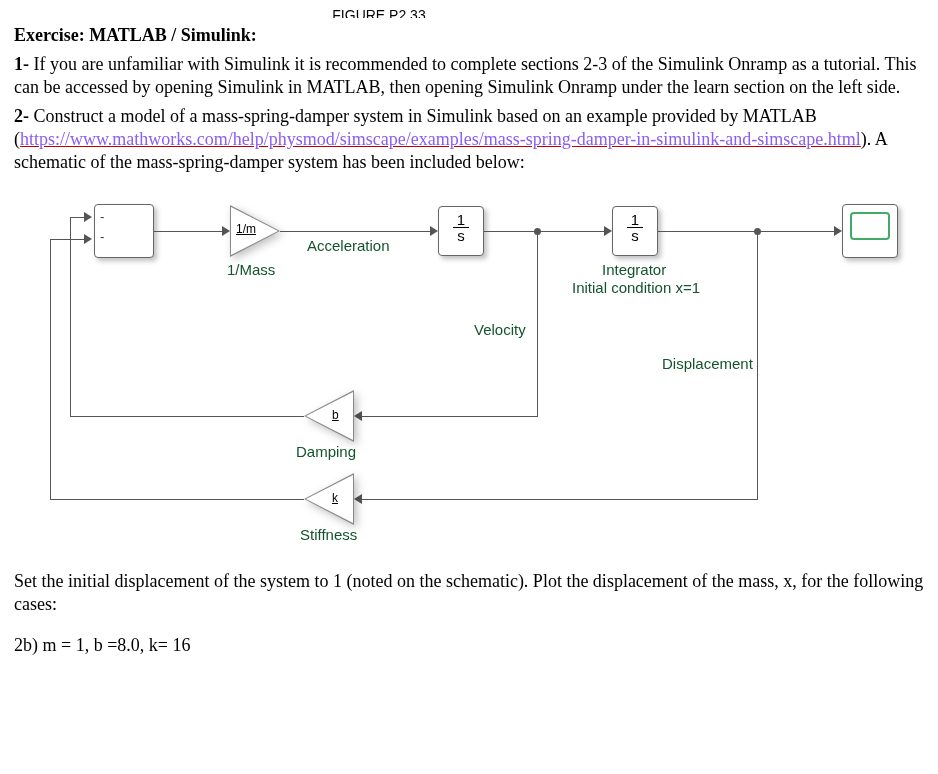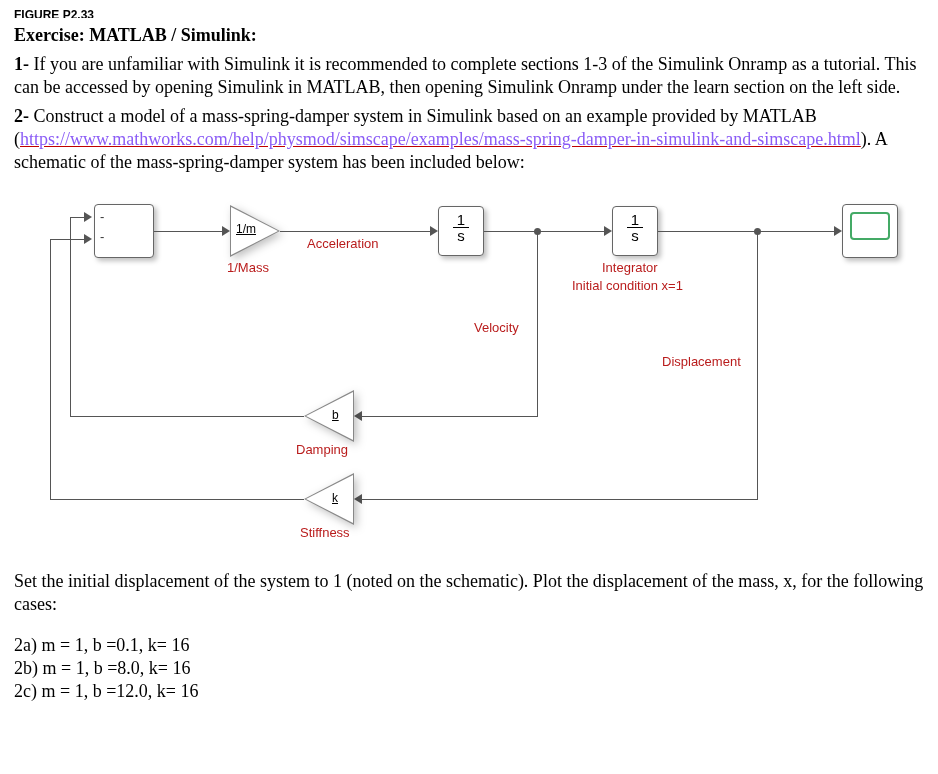--- a/index.html
+++ b/index.html
@@ -6,24 +6,24 @@
     body {
       font-family: "Times New Roman", Times, serif;
       font-size: 18px;
       color: #000;
       background: #fff;
       padding: 8px 14px;
       width: 938px;
       line-height: 1.28;
     }
     .header-fig {
-      text-align: left;
-      font-weight: bold;
+      text-align: center;
+      font-weight: normal;
       font-family: Arial, sans-serif;
-      font-size: 12px;
+      font-size: 14px;
       padding-right: 180px;
       margin-top: -2px;
       overflow: hidden;
       height: 12px;
       line-height: 18px;
     }
     .title { font-weight: bold; }
     .para { margin-top: 6px; }
     a.red {
       color: #8b5cf6;
@@ -57,21 +57,21 @@
     }
     .arrow-l {
       position:absolute; width:0; height:0;
       border-top:5px solid transparent;
       border-bottom:5px solid transparent;
       border-right:8px solid #555;
     }
     .node {
       position:absolute; width:7px; height:7px; background:#555; border-radius:50%;
     }
-    .label { position:absolute; color:#b91c1c; font-size:13px; }
+    .label { position:absolute; color:#14532d; font-size:15px; }
     .gain {
       position:absolute;
       width:0; height:0;
     }
     .gain-right {
       border-top: 26px solid transparent;
       border-bottom: 26px solid transparent;
       border-left: 50px solid #888;
     }
     .gain-right::after{
@@ -107,21 +107,21 @@
 </head>
 <body>
 
 <div class="header-fig">FIGURE P2.33</div>
 
 <div class="para">
   <span class="title">Exercise: MATLAB / Simulink:</span>
 </div>
 
 <div class="para">
-  <b>1-</b><span> If you are unfamiliar with Simulink it is recommended to complete sections 1-3 of the Simulink Onramp as a tutorial. This can be accessed by opening Simulink in MATLAB, then opening Simulink Onramp under the learn section on the left side.</span>
+  <b>1-</b><span> If you are unfamiliar with Simulink it is recommended to complete sections 2-3 of the Simulink Onramp as a tutorial. This can be accessed by opening Simulink in MATLAB, then opening Simulink Onramp under the learn section on the left side.</span>
 </div>
 
 <div class="para">
   <b>2-</b><span> Construct a model of a mass-spring-damper system in Simulink based on an example provided by MATLAB (</span><a class="red" href="#">https://www.mathworks.com/help/physmod/simscape/examples/mass-spring-damper-in-simulink-and-simscape.html</a><span>). A schematic of the mass-spring-damper system has been included below:</span>
 </div>
 
 <div class="diagram">
 
   <div class="block rounded" style="left:80px; top:20px; width:60px; height:54px;"></div>
   <span class="sum-minus" style="left:86px; top:25px;">-</span>
@@ -197,16 +197,14 @@
   <div class="wire h" style="left:36px; top:315px; width:254px;"></div>
   <div class="wire v" style="left:36px; top:55px; height:261px;"></div>
   <div class="wire h" style="left:36px; top:55px; width:36px;"></div>
   <div class="arrow-r" style="left:70px; top:50px;"></div>
 
 </div>
 
 <div class="para">Set the initial displacement of the system to 1 (noted on the schematic). Plot the displacement of the mass, x, for the following cases:</div>
 
 <div class="cases" style="margin-top:18px;">
-  <p>2a) m = 1, b =0.1, k= 16</p>
   <p>2b) m = 1, b =8.0, k= 16</p>
-  <p>2c) m = 1, b =12.0, k= 16</p>
 </div>
 
 </body></html>

